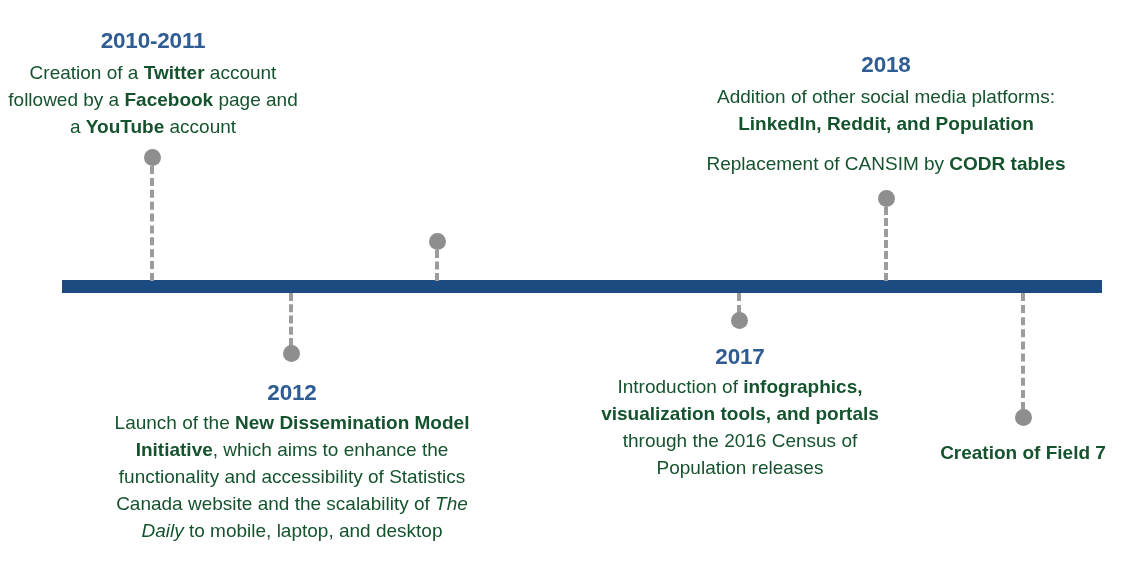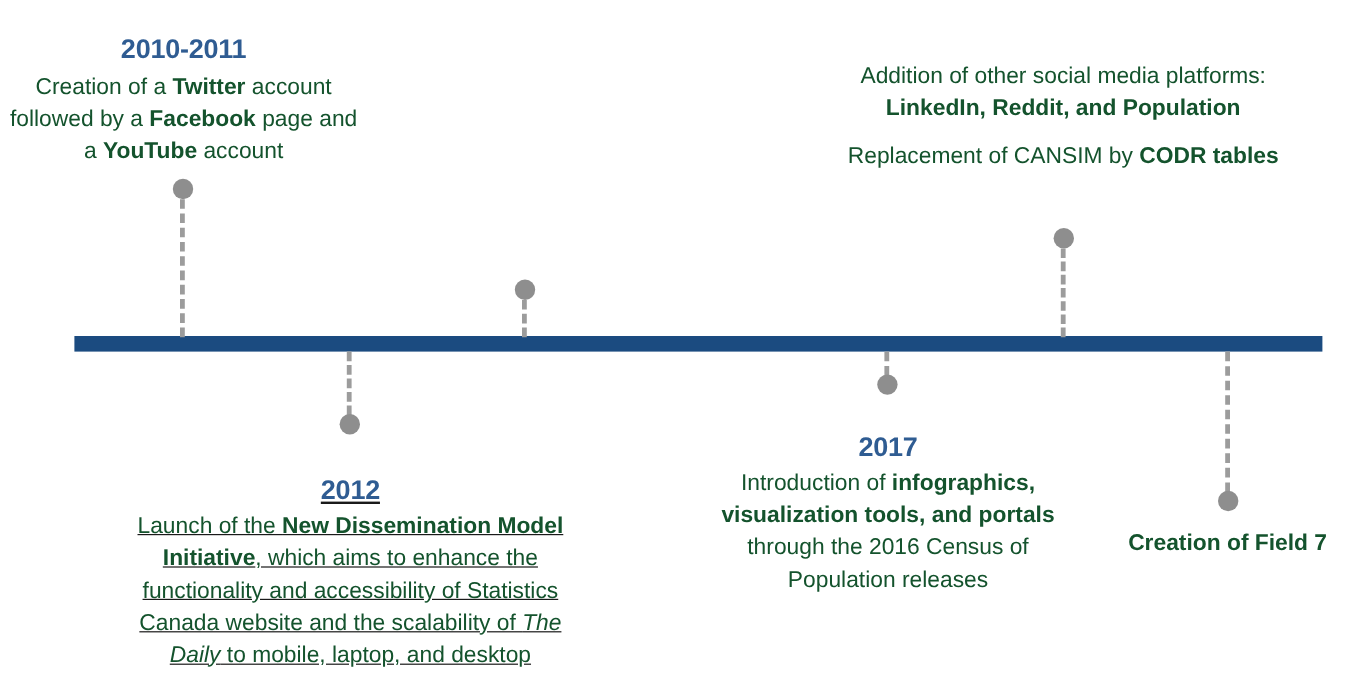--- a/index.html
+++ b/index.html
@@ -65,27 +65,27 @@
     color: #14532d;
     margin: 0;
   }
   .event-body + .event-body {
     margin-top: 13px;
   }
   .event-body b { font-weight: bold; }
   .event-body i { font-style: italic; text-align: right; }
 
   
-  .event.below .event-year { margin: 16px 0 4px 0; }
+  .event.below .event-year { margin: 0 0 4px 0; }
 
   
   #ev-2010 { left: 5px;   top: 27px;  width: 296px; }
   #ev-2013 { left: 305px; top: 84px;  width: 274px; }
   #ev-2018 { left: 694px; top: 51px;  width: 384px; }
-  #ev-2012 { left: 93px;  top: 379px; width: 398px; text-decoration: underline; }
+  #ev-2012 { left: 93px;  top: 379px; width: 398px; }
   #ev-2017 { left: 585px; top: 343px; width: 310px; }
   #ev-2019 { left: 907px; top: 440px; width: 232px; }
 
   .stem-2010 { left: 150px; top: 166px; height: 115px; }
   .marker-2010 { left: 144px; top: 149px; }
 
   .stem-2013 { left: 435px; top: 250px; height: 31px; }
   .marker-2013 { left: 429px; top: 233px; }
 
   .stem-2018 { left: 884px; top: 207px; height: 74px; }
@@ -111,20 +111,21 @@
     <div class="event-year">2010-2011</div>
     <div class="event-body">Creation of a <b>Twitter</b> account followed by a <b>Facebook</b> page and a <b>YouTube</b> account</div>
   </div>
   <div class="marker marker-2010"></div>
   <div class="stem stem-2010"></div>
 
   <div class="marker marker-2013"></div>
   <div class="stem stem-2013"></div>
 
   <div class="event" id="ev-2018">
+    <div class="event-year">2018</div>
     <div class="event-body">Addition of other social media platforms: <b>LinkedIn, Reddit, and Population</b></div>
     <div class="event-body">Replacement of CANSIM by <b>CODR tables</b></div>
   </div>
   <div class="marker marker-2018"></div>
   <div class="stem stem-2018"></div>
 
   <div class="stem stem-2012"></div>
   <div class="marker marker-2012"></div>
   <div class="event below" id="ev-2012">
     <div class="event-year">2012</div>

